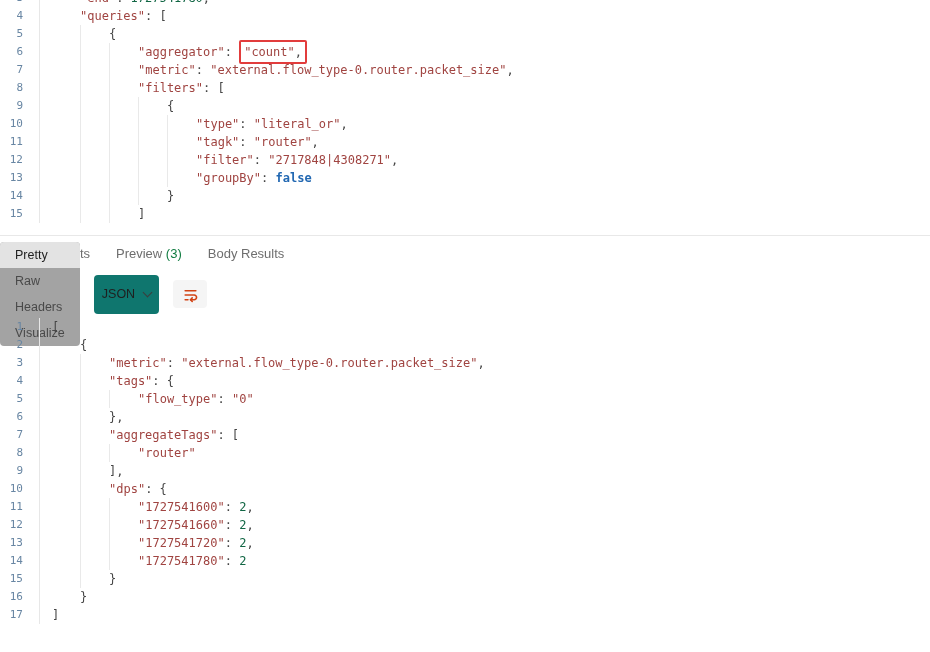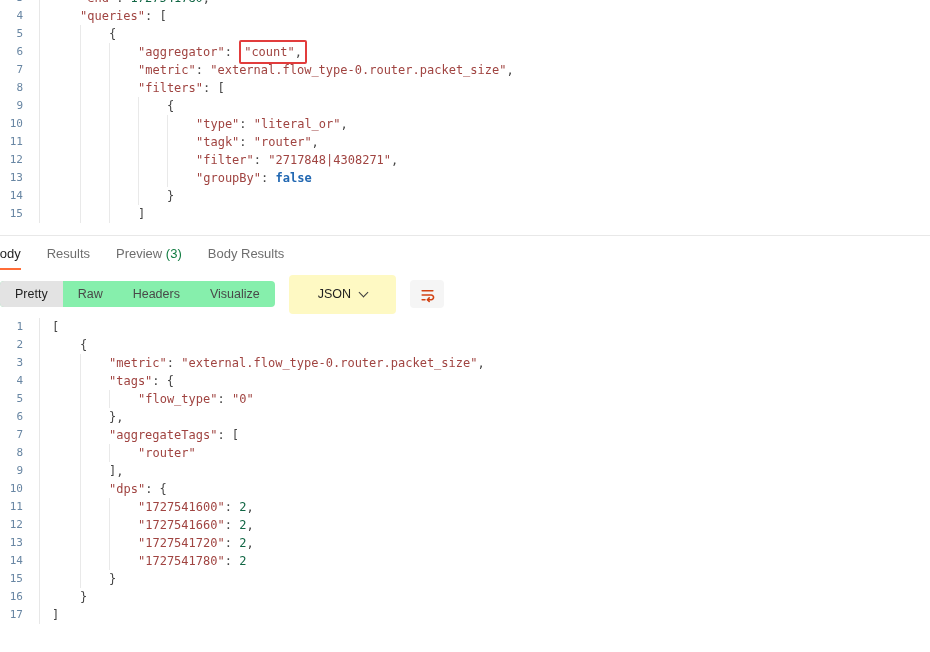--- a/index.html
+++ b/index.html
@@ -27,24 +27,24 @@
   .req-section{padding-bottom:12px;border-bottom:1px solid #e8e8e8;}
   .req-clip{margin-top:-11px;}
   
   .tabs{display:flex;align-items:flex-end;gap:26px;height:34px;padding-top:9px;box-sizing:border-box;}
   .tab{font-size:13px;color:#6e6e6e;padding-bottom:9px;}
   .tab.active{color:#1f1f1f;border-bottom:2px solid #ff6c37;padding-bottom:7px;}
   .tab.cut-left{margin-left:-9px;}
   .tab .count{color:#107c41;}
   
   .toolbar{display:flex;align-items:center;gap:14px;margin-top:10px;height:28px;}
-  .views{display:flex;background:#86efac;border-radius:4px;overflow:hidden;}
+  .views{display:flex;background:#a3a3a3;border-radius:4px;overflow:hidden;flex-direction:column;}
   .view{padding:6px 15px;font-size:12.5px;color:#494949;}
   .view.active{background:#e3e3e3;color:#1f1f1f;}
-  .fmt{display:flex;align-items:center;gap:9px;background:#fef9c3;border-radius:4px;padding:6px 29px;font-size:12.5px;color:#1f1f1f;height:39px;box-sizing:border-box;}
+  .fmt{display:flex;align-items:center;gap:9px;background:#0f766e;border-radius:4px;padding:6px 8px;font-size:12.5px;color:#1f1f1f;height:39px;box-sizing:border-box;}
   .chev{width:6px;height:6px;border-right:1.5px solid #3d3d3d;border-bottom:1.5px solid #3d3d3d;transform:rotate(45deg);margin-top:-3px;}
   .wrapbtn{width:34px;height:28px;background:#f5f5f5;border-radius:4px;display:flex;align-items:center;justify-content:center;}
   .resp-editor{margin-top:10px;}
 </style>
 </head>
 <body>
 
 <div class="req-section">
   <div class="req-clip">
     <div class="editor" id="req-editor"><div class="cl"><span class="ln">3</span><span class="code"><span class="ind"></span><span class="tk-key">"end"</span><span class="tk-p">: </span><span class="tk-num">1727541780</span><span class="tk-p">,</span></span></div><div class="cl"><span class="ln">4</span><span class="code"><span class="ind"></span><span class="tk-key">"queries"</span><span class="tk-p">: [</span></span></div><div class="cl"><span class="ln">5</span><span class="code"><span class="ind"></span><span class="ind g"></span><span class="tk-p">{</span></span></div><div class="cl"><span class="ln">6</span><span class="code"><span class="ind"></span><span class="ind g"></span><span class="ind g"></span><span class="tk-key">"aggregator"</span><span class="tk-p">: </span><span class="rbox"><span class="tk-str">"count"</span><span class="tk-p">,</span></span></span></div><div class="cl"><span class="ln">7</span><span class="code"><span class="ind"></span><span class="ind g"></span><span class="ind g"></span><span class="tk-key">"metric"</span><span class="tk-p">: </span><span class="tk-str">"external.flow_type-0.router.packet_size"</span><span class="tk-p">,</span></span></div><div class="cl"><span class="ln">8</span><span class="code"><span class="ind"></span><span class="ind g"></span><span class="ind g"></span><span class="tk-key">"filters"</span><span class="tk-p">: [</span></span></div><div class="cl"><span class="ln">9</span><span class="code"><span class="ind"></span><span class="ind g"></span><span class="ind g"></span><span class="ind g"></span><span class="tk-p">{</span></span></div><div class="cl"><span class="ln">10</span><span class="code"><span class="ind"></span><span class="ind g"></span><span class="ind g"></span><span class="ind g"></span><span class="ind g"></span><span class="tk-key">"type"</span><span class="tk-p">: </span><span class="tk-str">"literal_or"</span><span class="tk-p">,</span></span></div><div class="cl"><span class="ln">11</span><span class="code"><span class="ind"></span><span class="ind g"></span><span class="ind g"></span><span class="ind g"></span><span class="ind g"></span><span class="tk-key">"tagk"</span><span class="tk-p">: </span><span class="tk-str">"router"</span><span class="tk-p">,</span></span></div><div class="cl"><span class="ln">12</span><span class="code"><span class="ind"></span><span class="ind g"></span><span class="ind g"></span><span class="ind g"></span><span class="ind g"></span><span class="tk-key">"filter"</span><span class="tk-p">: </span><span class="tk-str">"2717848|4308271"</span><span class="tk-p">,</span></span></div><div class="cl"><span class="ln">13</span><span class="code"><span class="ind"></span><span class="ind g"></span><span class="ind g"></span><span class="ind g"></span><span class="ind g"></span><span class="tk-key">"groupBy"</span><span class="tk-p">: </span><span class="tk-bool">false</span></span></div><div class="cl"><span class="ln">14</span><span class="code"><span class="ind"></span><span class="ind g"></span><span class="ind g"></span><span class="ind g"></span><span class="tk-p">}</span></span></div><div class="cl"><span class="ln">15</span><span class="code"><span class="ind"></span><span class="ind g"></span><span class="ind g"></span><span class="tk-p">]</span></span></div></div>

